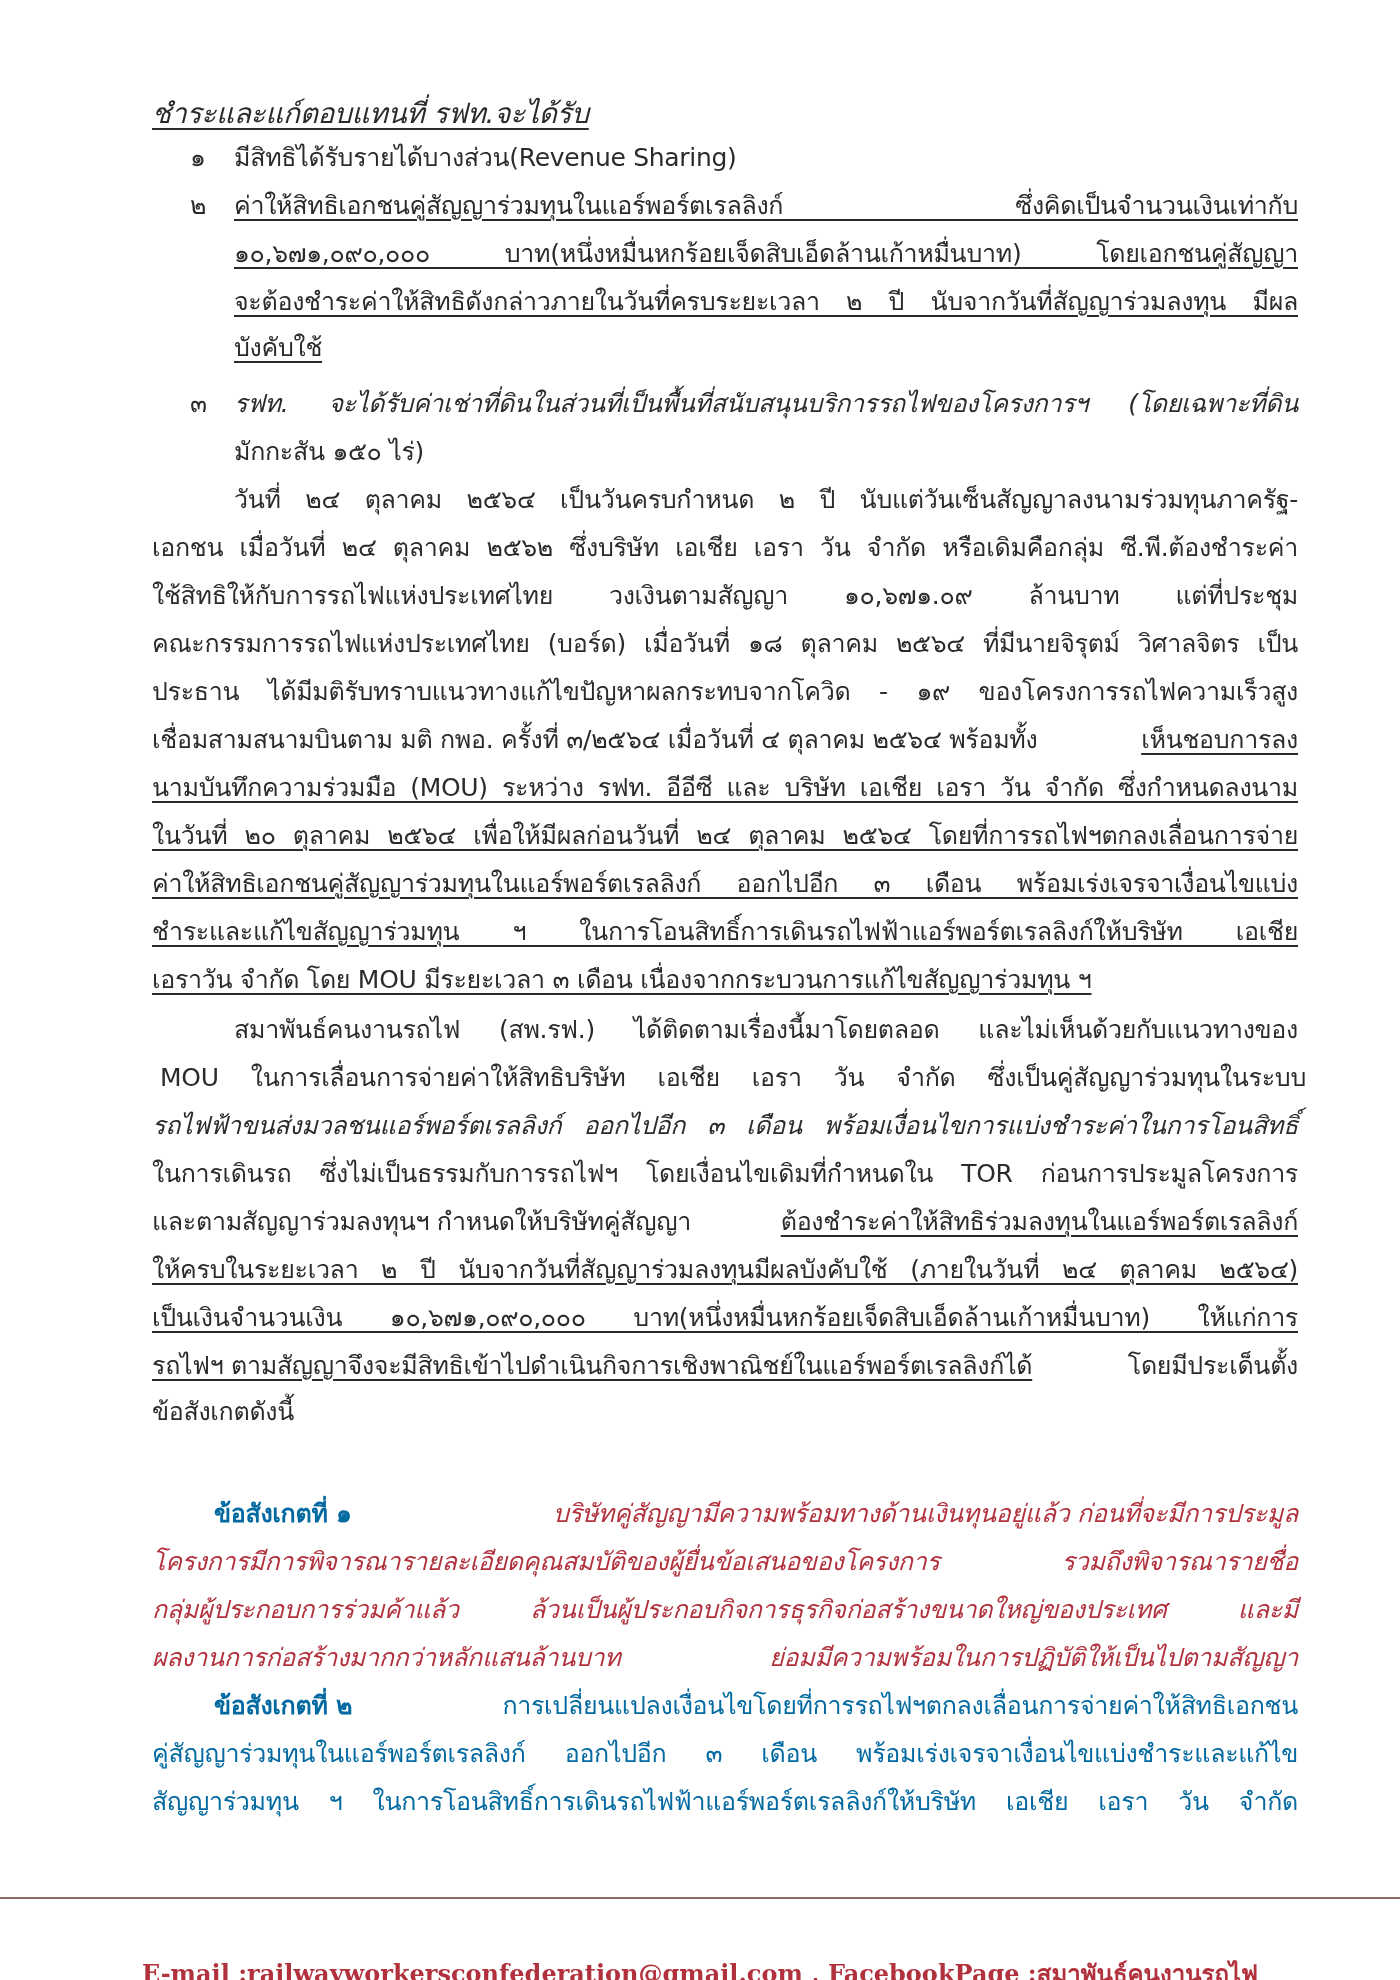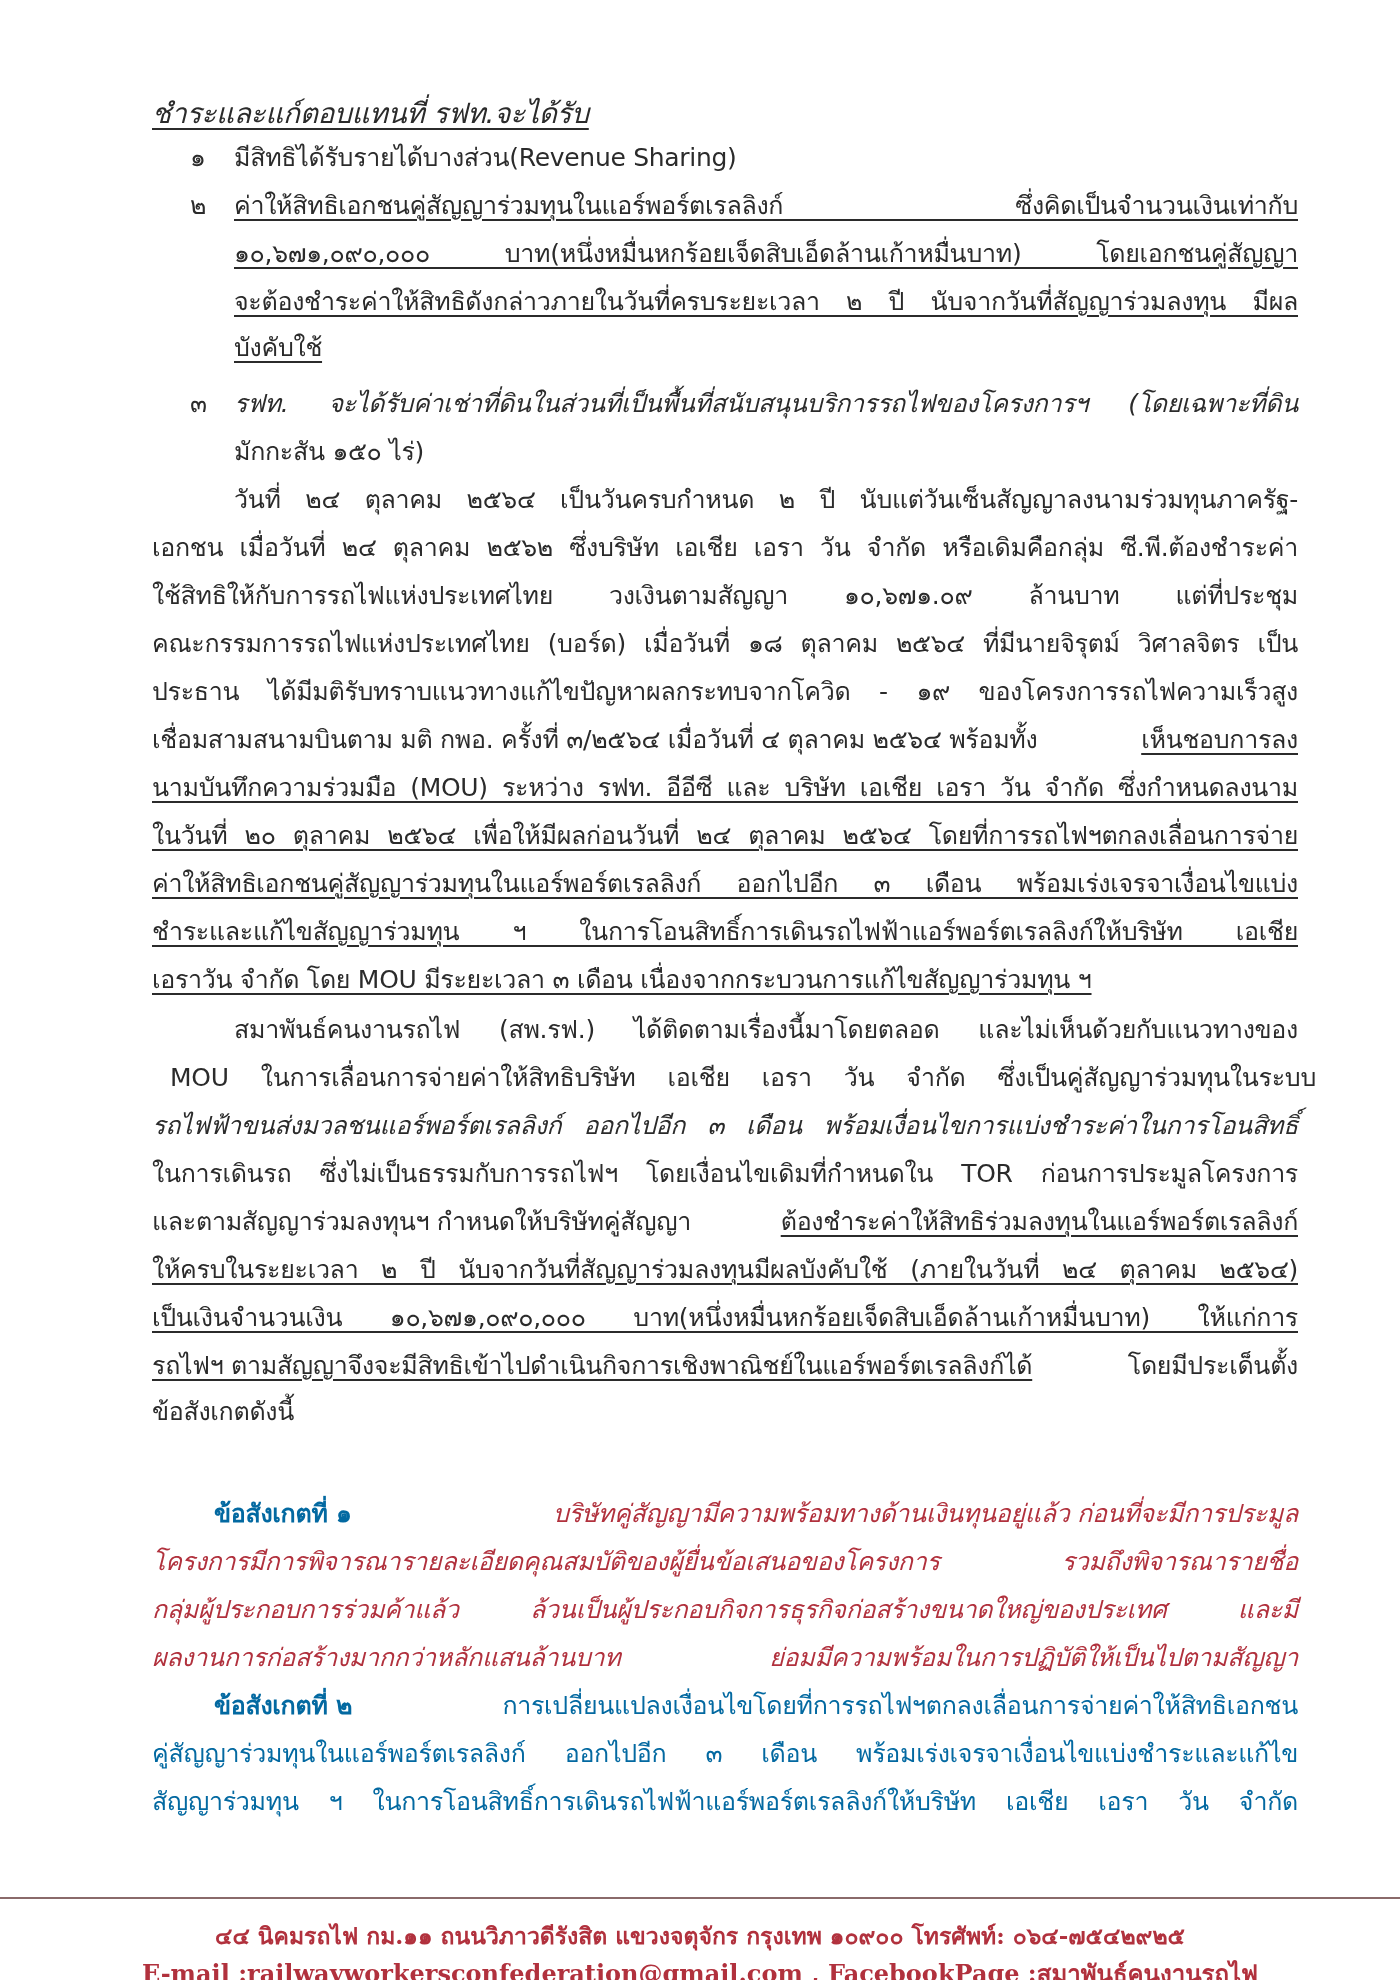--- a/index.html
+++ b/index.html
@@ -48,21 +48,21 @@
     <span>เชื่อมสามสนามบินตาม มติ กพอ. ครั้งที่ ๓/๒๕๖๔ เมื่อวันที่ ๔ ตุลาคม ๒๕๖๔ พร้อมทั้ง</span>
       <span class="u">เห็นชอบการลง</span>
   </div>
   <div class="line u just" style="left:152px; top:770px; width:1146px;">นามบันทึกความร่วมมือ (MOU) ระหว่าง รฟท. อีอีซี และ บริษัท เอเชีย เอรา วัน จำกัด ซึ่งกำหนดลงนาม</div>
   <div class="line u just" style="left:152px; top:818px; width:1146px;">ในวันที่ ๒๐ ตุลาคม ๒๕๖๔ เพื่อให้มีผลก่อนวันที่ ๒๔ ตุลาคม ๒๕๖๔ โดยที่การรถไฟฯตกลงเลื่อนการจ่าย</div>
   <div class="line u just" style="left:152px; top:866px; width:1146px;">ค่าให้สิทธิเอกชนคู่สัญญาร่วมทุนในแอร์พอร์ตเรลลิงก์ ออกไปอีก ๓ เดือน พร้อมเร่งเจรจาเงื่อนไขแบ่ง</div>
   <div class="line u just" style="left:152px; top:914px; width:1146px;">ชำระและแก้ไขสัญญาร่วมทุน ฯ ในการโอนสิทธิ์การเดินรถไฟฟ้าแอร์พอร์ตเรลลิงก์ให้บริษัท เอเชีย</div>
   <div class="line u" style="left:152px; top:962px;">เอราวัน จำกัด โดย MOU มีระยะเวลา ๓ เดือน เนื่องจากกระบวนการแก้ไขสัญญาร่วมทุน ฯ</div>
 
   <div class="line just" style="left:234px; top:1012px; width:1064px;">สมาพันธ์คนงานรถไฟ (สพ.รฟ.) ได้ติดตามเรื่องนี้มาโดยตลอด และไม่เห็นด้วยกับแนวทางของ</div>
-  <div class="line just" style="left:170px; top:1060px; width:1146px;">MOU    ในการเลื่อนการจ่ายค่าให้สิทธิบริษัท เอเชีย เอรา วัน จำกัด ซึ่งเป็นคู่สัญญาร่วมทุนในระบบ</div>
+  <div class="line just" style="left:160px; top:1060px; width:1146px;">MOU    ในการเลื่อนการจ่ายค่าให้สิทธิบริษัท เอเชีย เอรา วัน จำกัด ซึ่งเป็นคู่สัญญาร่วมทุนในระบบ</div>
   <div class="line just" style="left:152px; top:1108px; width:1146px;font-style:italic;">รถไฟฟ้าขนส่งมวลชนแอร์พอร์ตเรลลิงก์ ออกไปอีก ๓ เดือน พร้อมเงื่อนไขการแบ่งชำระค่าในการโอนสิทธิ์</div>
   <div class="line just" style="left:152px; top:1156px; width:1146px;">ในการเดินรถ ซึ่งไม่เป็นธรรมกับการรถไฟฯ โดยเงื่อนไขเดิมที่กำหนดใน TOR ก่อนการประมูลโครงการ</div>
   <div class="line" style="left:152px; top:1204px; width:1146px; display:flex; justify-content:space-between;">
     <span>และตามสัญญาร่วมลงทุนฯ กำหนดให้บริษัทคู่สัญญา</span>
       <span class="u">ต้องชำระค่าให้สิทธิร่วมลงทุนในแอร์พอร์ตเรลลิงก์</span>
   </div>
   <div class="line u just" style="left:152px; top:1252px; width:1146px;">ให้ครบในระยะเวลา ๒ ปี นับจากวันที่สัญญาร่วมลงทุนมีผลบังคับใช้ (ภายในวันที่ ๒๔ ตุลาคม ๒๕๖๔)</div>
   <div class="line u just" style="left:152px; top:1300px; width:1146px;">เป็นเงินจำนวนเงิน ๑๐,๖๗๑,๐๙๐,๐๐๐ บาท(หนึ่งหมื่นหกร้อยเจ็ดสิบเอ็ดล้านเก้าหมื่นบาท) ให้แก่การ</div>
   <div class="line" style="left:152px; top:1348px; width:1146px; display:flex; justify-content:space-between;">
     <span class="u">รถไฟฯ ตามสัญญาจึงจะมีสิทธิเข้าไปดำเนินกิจการเชิงพาณิชย์ในแอร์พอร์ตเรลลิงก์ได้</span>
@@ -79,15 +79,14 @@
   <div class="line red-i just" style="left:152px; top:1640px; width:1146px;">ผลงานการก่อสร้างมากกว่าหลักแสนล้านบาท ย่อมมีความพร้อมในการปฏิบัติให้เป็นไปตามสัญญา</div>
 
   <div class="line" style="left:214px; top:1688px; width:1084px; display:flex; justify-content:space-between;">
     <span class="red bold">ข้อสังเกตที่ ๒</span>
       <span class="red" style="margin-left:12px;">การเปลี่ยนแปลงเงื่อนไขโดยที่การรถไฟฯตกลงเลื่อนการจ่ายค่าให้สิทธิเอกชน</span>
   </div>
   <div class="line red just" style="left:152px; top:1736px; width:1146px;">คู่สัญญาร่วมทุนในแอร์พอร์ตเรลลิงก์ ออกไปอีก ๓ เดือน พร้อมเร่งเจรจาเงื่อนไขแบ่งชำระและแก้ไข</div>
   <div class="line red just" style="left:152px; top:1784px; width:1146px;">สัญญาร่วมทุน ฯ ในการโอนสิทธิ์การเดินรถไฟฟ้าแอร์พอร์ตเรลลิงก์ให้บริษัท เอเชีย เอรา วัน จำกัด</div>
 
   <div class="rule"></div>
-  <div class="footer f1">๔๔ นิคมรถไฟ กม.๑๑ ถนนวิภาวดีรังสิต แขวงจตุจักร กรุงเทพ ๑๐๙๐๐ โทรศัพท์: ๐๖๔-๗๕๔๒๙๒๕</div>
   <div class="footer f2">E-mail :railwayworkersconfederation@gmail.com , FacebookPage :สมาพันธ์คนงานรถไฟ</div>
 </div>
 
 </body></html>

